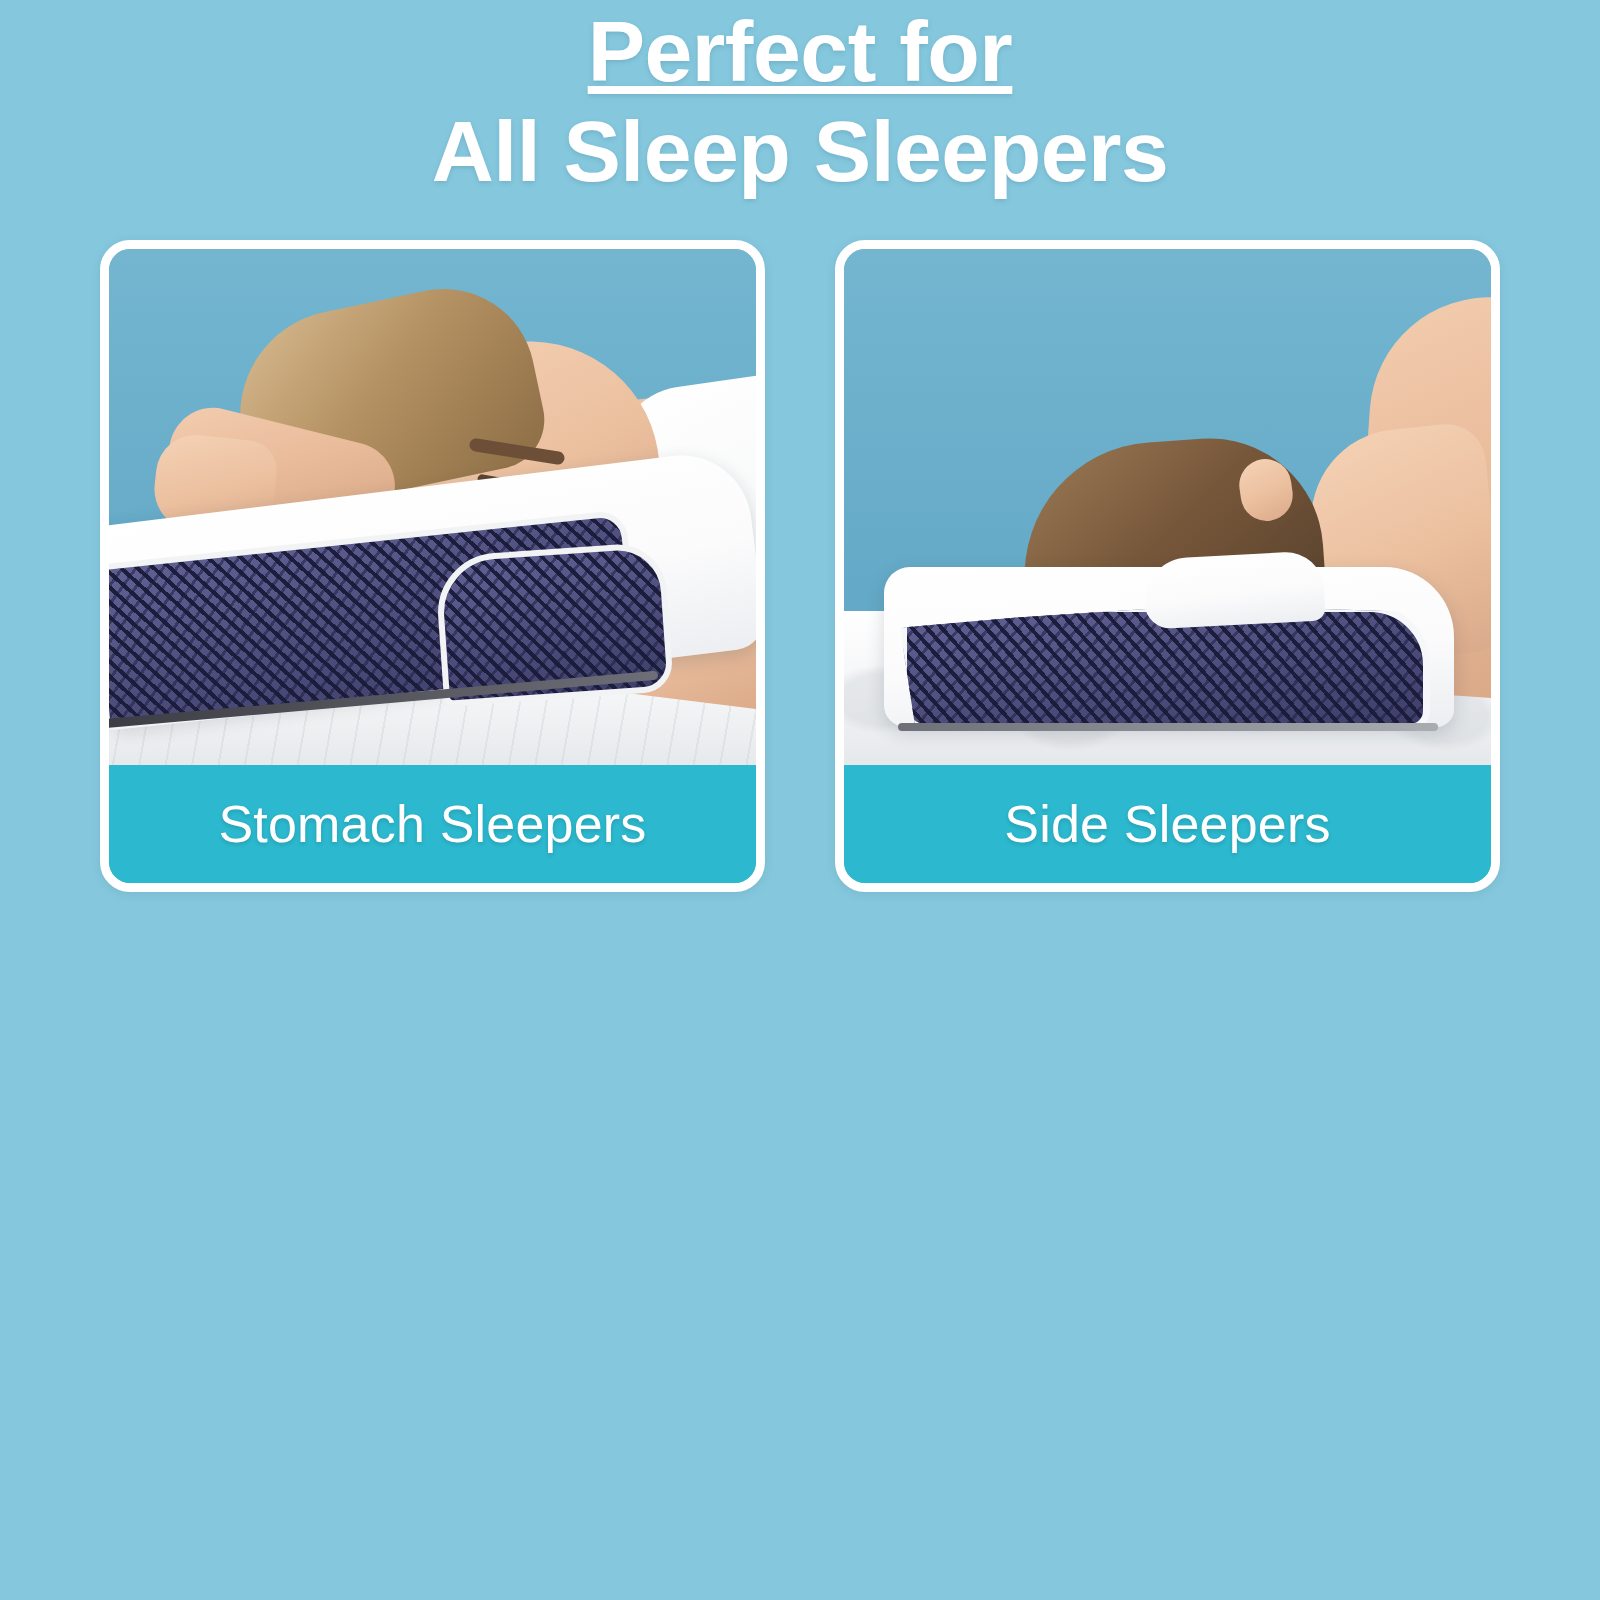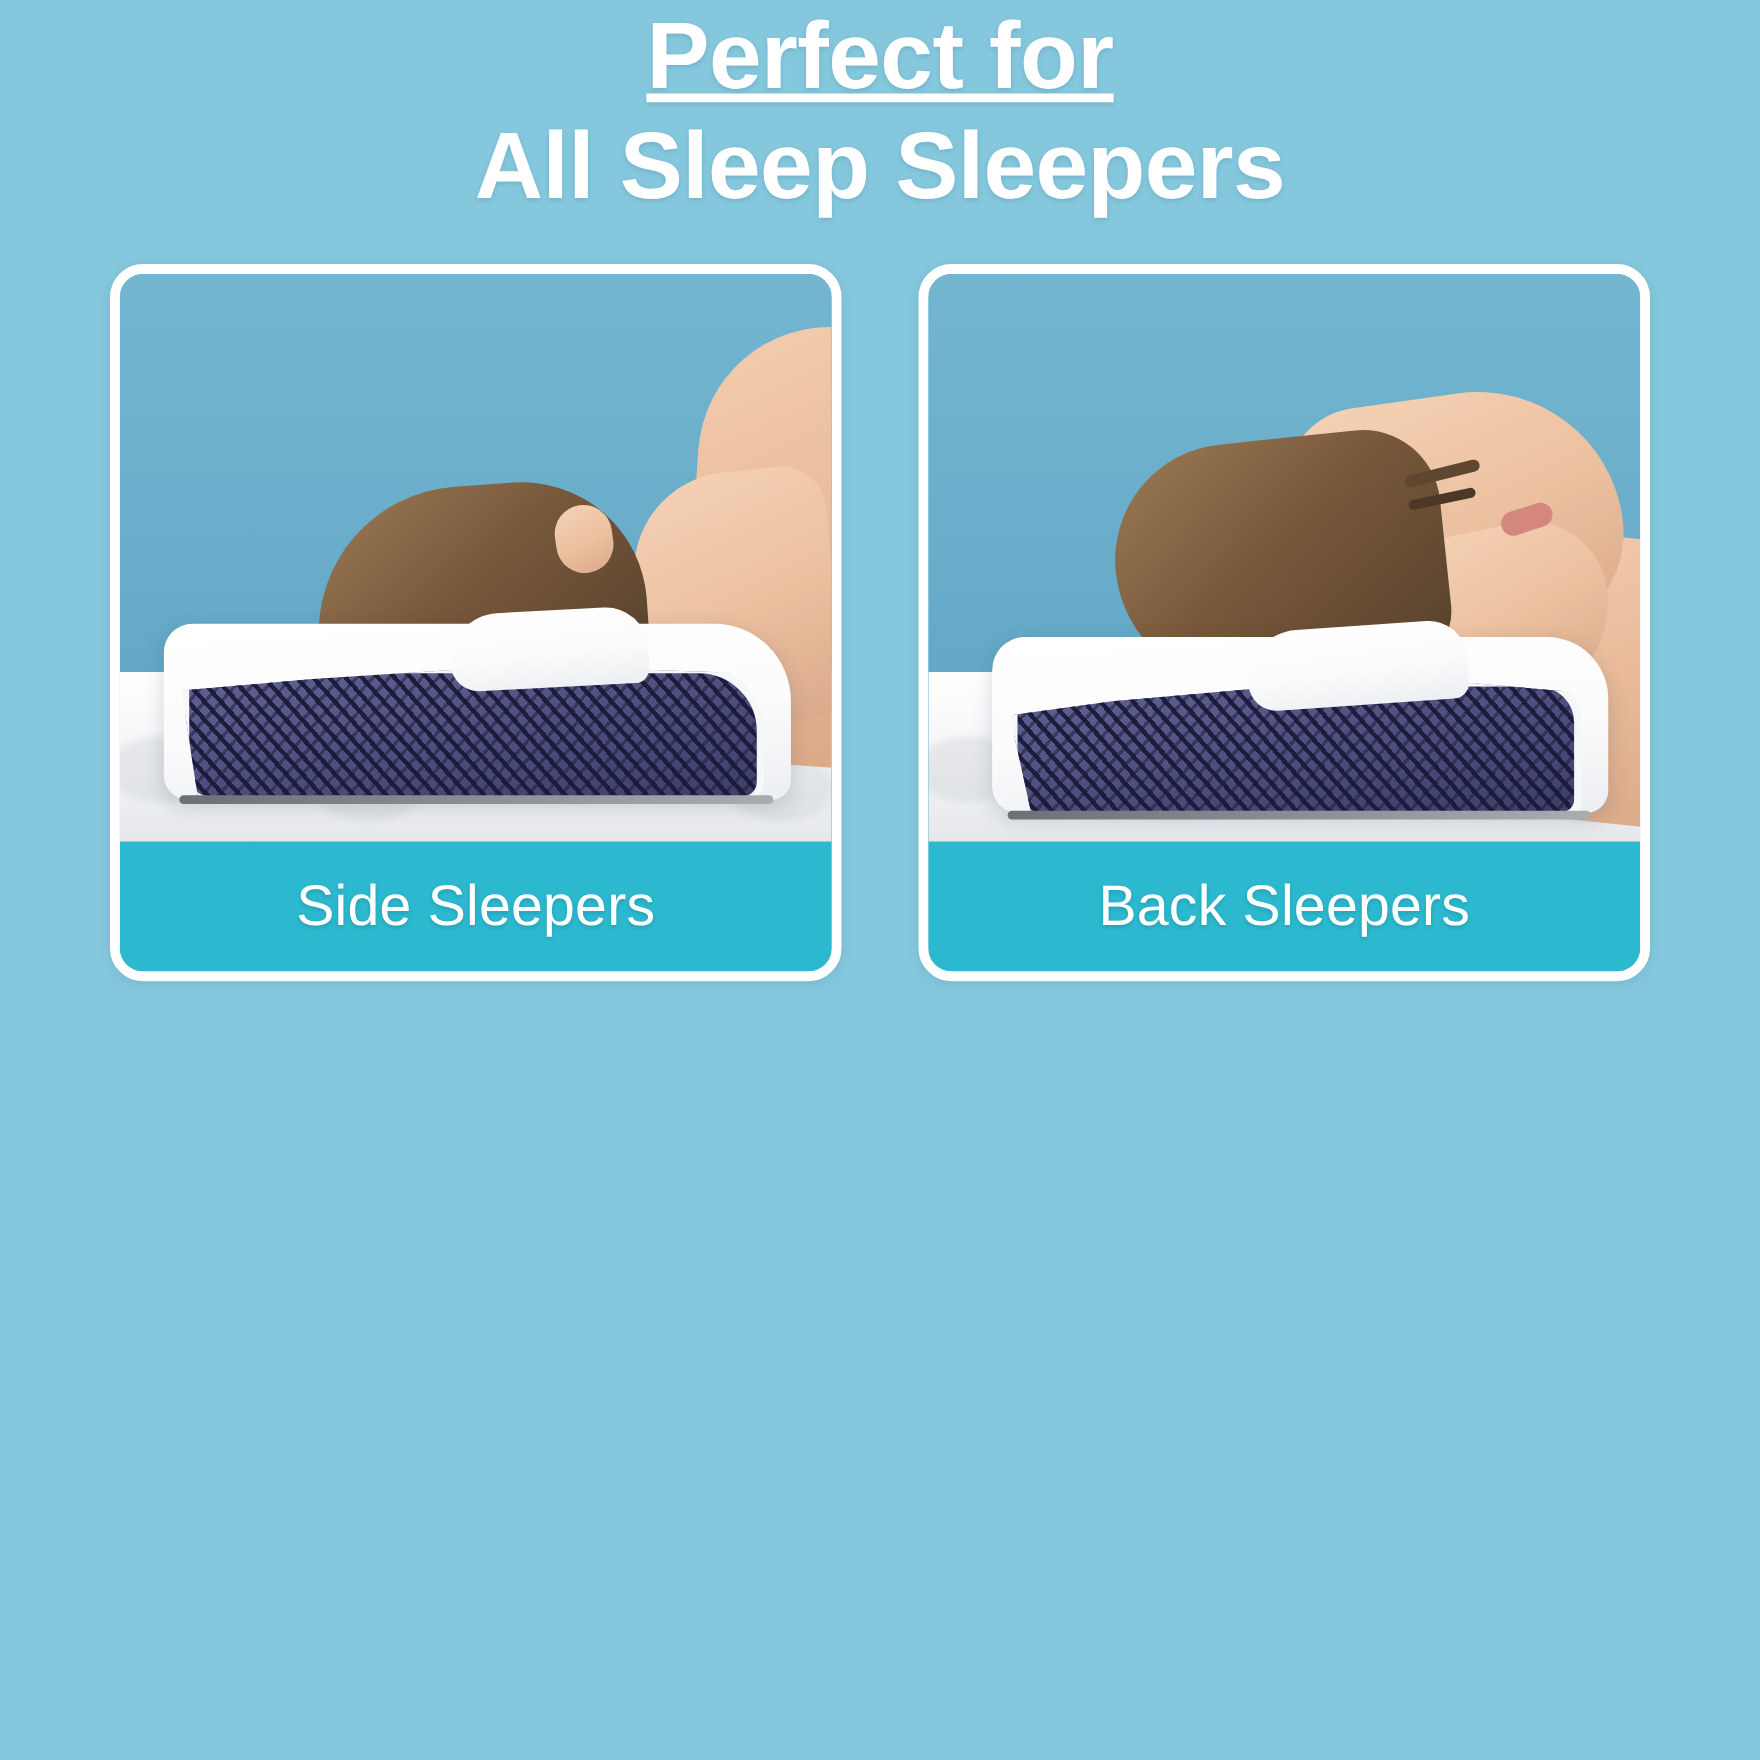--- a/index.html
+++ b/index.html
@@ -120,20 +120,54 @@
 </head>
 <body>
 
 <div class="headline">
   <span class="l1">Perfect for</span>
   <span class="l2">All Sleep Sleepers</span>
 </div>
 
 <div class="grid">
 
+  <div class="panel">
+    <div class="photo">
+
+      <div class="mattress" style="bottom:-10px;height:150px;"></div>
+
+      <div class="skin" style="position:absolute;left:330px;top:150px;width:420px;height:270px;border-radius:120px 60px 40px 90px;transform:rotate(-6deg);"></div>
+
+      <div class="cloth" style="position:absolute;left:520px;top:128px;width:260px;height:320px;border-radius:70px 20px 30px 110px;transform:rotate(-8deg);"></div>
+
+      <div class="skin2" style="position:absolute;left:250px;top:96px;width:300px;height:250px;border-radius:140px 130px 120px 110px;transform:rotate(-10deg);"></div>
+
+      <div class="hair" style="position:absolute;left:128px;top:52px;width:300px;height:190px;border-radius:150px 130px 70px 120px;transform:rotate(-12deg);"></div>
+
+      <div style="position:absolute;left:360px;top:196px;width:96px;height:13px;border-radius:10px;background:#6d4f37;transform:rotate(9deg);"></div>
+      <div style="position:absolute;left:368px;top:232px;width:86px;height:9px;border-radius:8px;background:#5c4330;transform:rotate(10deg);"></div>
+
+      <div style="position:absolute;left:400px;top:300px;width:70px;height:30px;border-radius:36px;background:#d98b84;transform:rotate(12deg);"></div>
+
+      <div class="skin" style="position:absolute;left:58px;top:176px;width:230px;height:88px;border-radius:50px;transform:rotate(14deg);"></div>
+
+      <div class="skin2" style="position:absolute;left:46px;top:188px;width:120px;height:96px;border-radius:40px 30px 34px 42px;transform:rotate(6deg);"></div>
+
+      <div class="skin" style="position:absolute;left:460px;top:368px;width:250px;height:84px;border-radius:44px;transform:rotate(7deg);"></div>
+
+      <div class="pillow-white softshadow" style="position:absolute;left:-12px;top:238px;width:660px;height:200px;border-radius:16px 70px 30px 16px;transform:rotate(-7deg);"></div>
+
+      <div class="mesh" style="position:absolute;left:-14px;top:288px;width:540px;height:166px;border-radius:10px 28px 44px 10px;transform:rotate(-6deg);border:6px solid #f2f3f5;box-sizing:border-box;"></div>
+
+      <div class="mesh" style="position:absolute;left:330px;top:300px;width:230px;height:150px;border-radius:60px 50px 30px 10px;transform:rotate(-4deg);border:6px solid #f2f3f5;box-sizing:border-box;"></div>
+
+      <div style="position:absolute;left:-10px;top:446px;width:560px;height:9px;background:linear-gradient(90deg,#3c3c44,#6e6e78);border-radius:6px;transform:rotate(-5deg);"></div>
+    </div>
+    <div class="caption">Stomach Sleepers</div>
+  </div>
 
 
   <div class="panel bottom">
     <div class="photo">
       <div class="mattress quilt" style="bottom:-14px;height:170px;"></div>
 
       <div class="skin" style="position:absolute;left:520px;top:48px;width:240px;height:400px;border-radius:120px 0 0 80px;transform:rotate(4deg);"></div>
       <div class="skin2" style="position:absolute;left:470px;top:180px;width:180px;height:230px;border-radius:90px 40px 30px 70px;transform:rotate(-6deg);"></div>
 
       <div class="hair-dark" style="position:absolute;left:178px;top:192px;width:300px;height:190px;border-radius:140px 120px 50px 60px;transform:rotate(-4deg);"></div>
@@ -144,38 +178,14 @@
 
       <div class="mesh" style="position:absolute;left:56px;top:356px;width:530px;height:126px;border-radius:22px 60px 20px 26px;border:7px solid #f6f7f8;box-sizing:border-box;clip-path:polygon(0% 18%, 22% 10%, 58% 0%, 100% 6%, 100% 100%, 3% 100%);"></div>
 
       <div class="pillow-white" style="position:absolute;left:300px;top:306px;width:180px;height:70px;border-radius:70px 60px 20px 40px;transform:rotate(-3deg);"></div>
 
       <div style="position:absolute;left:54px;top:474px;width:540px;height:8px;background:linear-gradient(90deg,#6d7076,#a9acb1);border-radius:6px;"></div>
     </div>
     <div class="caption">Side Sleepers</div>
   </div>
 
-  <div class="panel bottom">
-    <div class="photo">
-      <div class="mattress quilt" style="bottom:-14px;height:170px;"></div>
-
-      <div class="skin" style="position:absolute;left:500px;top:240px;width:260px;height:260px;border-radius:110px 0 0 70px;transform:rotate(6deg);"></div>
-
-      <div class="skin2" style="position:absolute;left:330px;top:110px;width:300px;height:230px;border-radius:80px 150px 110px 70px;transform:rotate(-8deg);"></div>
-      <div class="skin2" style="position:absolute;left:430px;top:230px;width:190px;height:160px;border-radius:40px 70px 90px 60px;transform:rotate(-12deg);"></div>
-
-      <div class="hair-dark" style="position:absolute;left:170px;top:150px;width:300px;height:220px;border-radius:120px 80px 60px 130px;transform:rotate(-6deg);"></div>
-
-      <div style="position:absolute;left:432px;top:176px;width:70px;height:11px;border-radius:9px;background:#5f4631;transform:rotate(-14deg);"></div>
-      <div style="position:absolute;left:436px;top:200px;width:62px;height:9px;border-radius:8px;background:#4d3828;transform:rotate(-12deg);"></div>
-      <div style="position:absolute;left:520px;top:212px;width:48px;height:22px;border-radius:24px;background:#d4867f;transform:rotate(-18deg);"></div>
-
-      <div class="pillow-white softshadow" style="position:absolute;left:58px;top:330px;width:560px;height:160px;border-radius:30px 56px 20px 24px;"></div>
-
-      <div class="mesh" style="position:absolute;left:74px;top:368px;width:520px;height:128px;border-radius:20px 40px 18px 26px;border:7px solid #f6f7f8;box-sizing:border-box;clip-path:polygon(0% 26%, 18% 16%, 46% 6%, 72% 0%, 100% 10%, 100% 100%, 4% 100%);"></div>
-
-      <div class="pillow-white" style="position:absolute;left:290px;top:320px;width:200px;height:72px;border-radius:80px 60px 24px 44px;transform:rotate(-4deg);"></div>
-      <div style="position:absolute;left:72px;top:488px;width:530px;height:8px;background:linear-gradient(90deg,#6d7076,#a9acb1);border-radius:6px;"></div>
-    </div>
-    <div class="caption">Back Sleepers</div>
-  </div>
 
 </div>
 
 </body></html>

